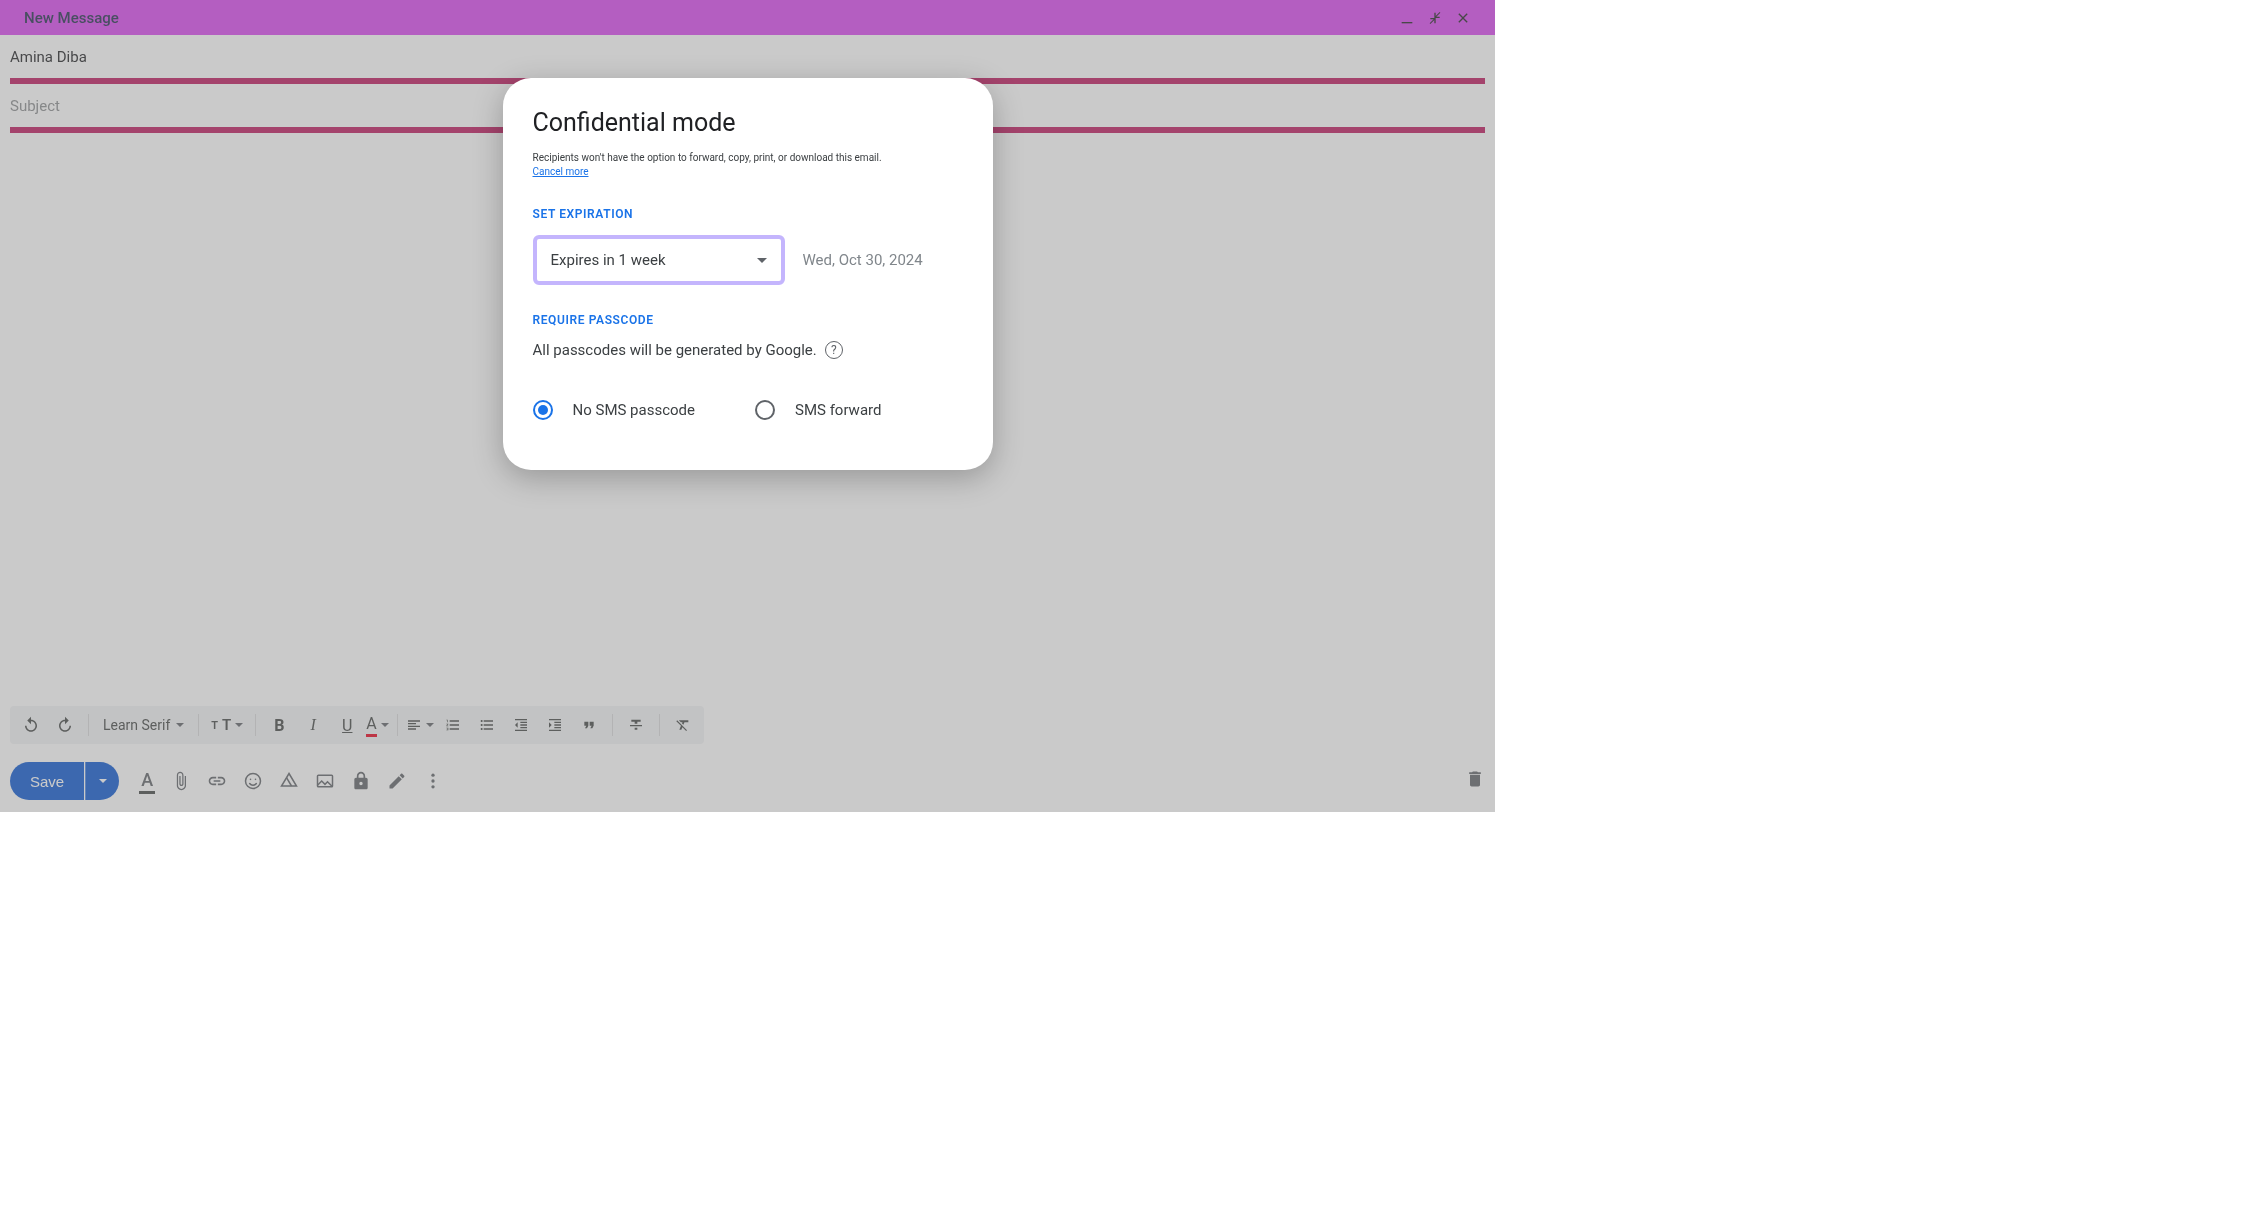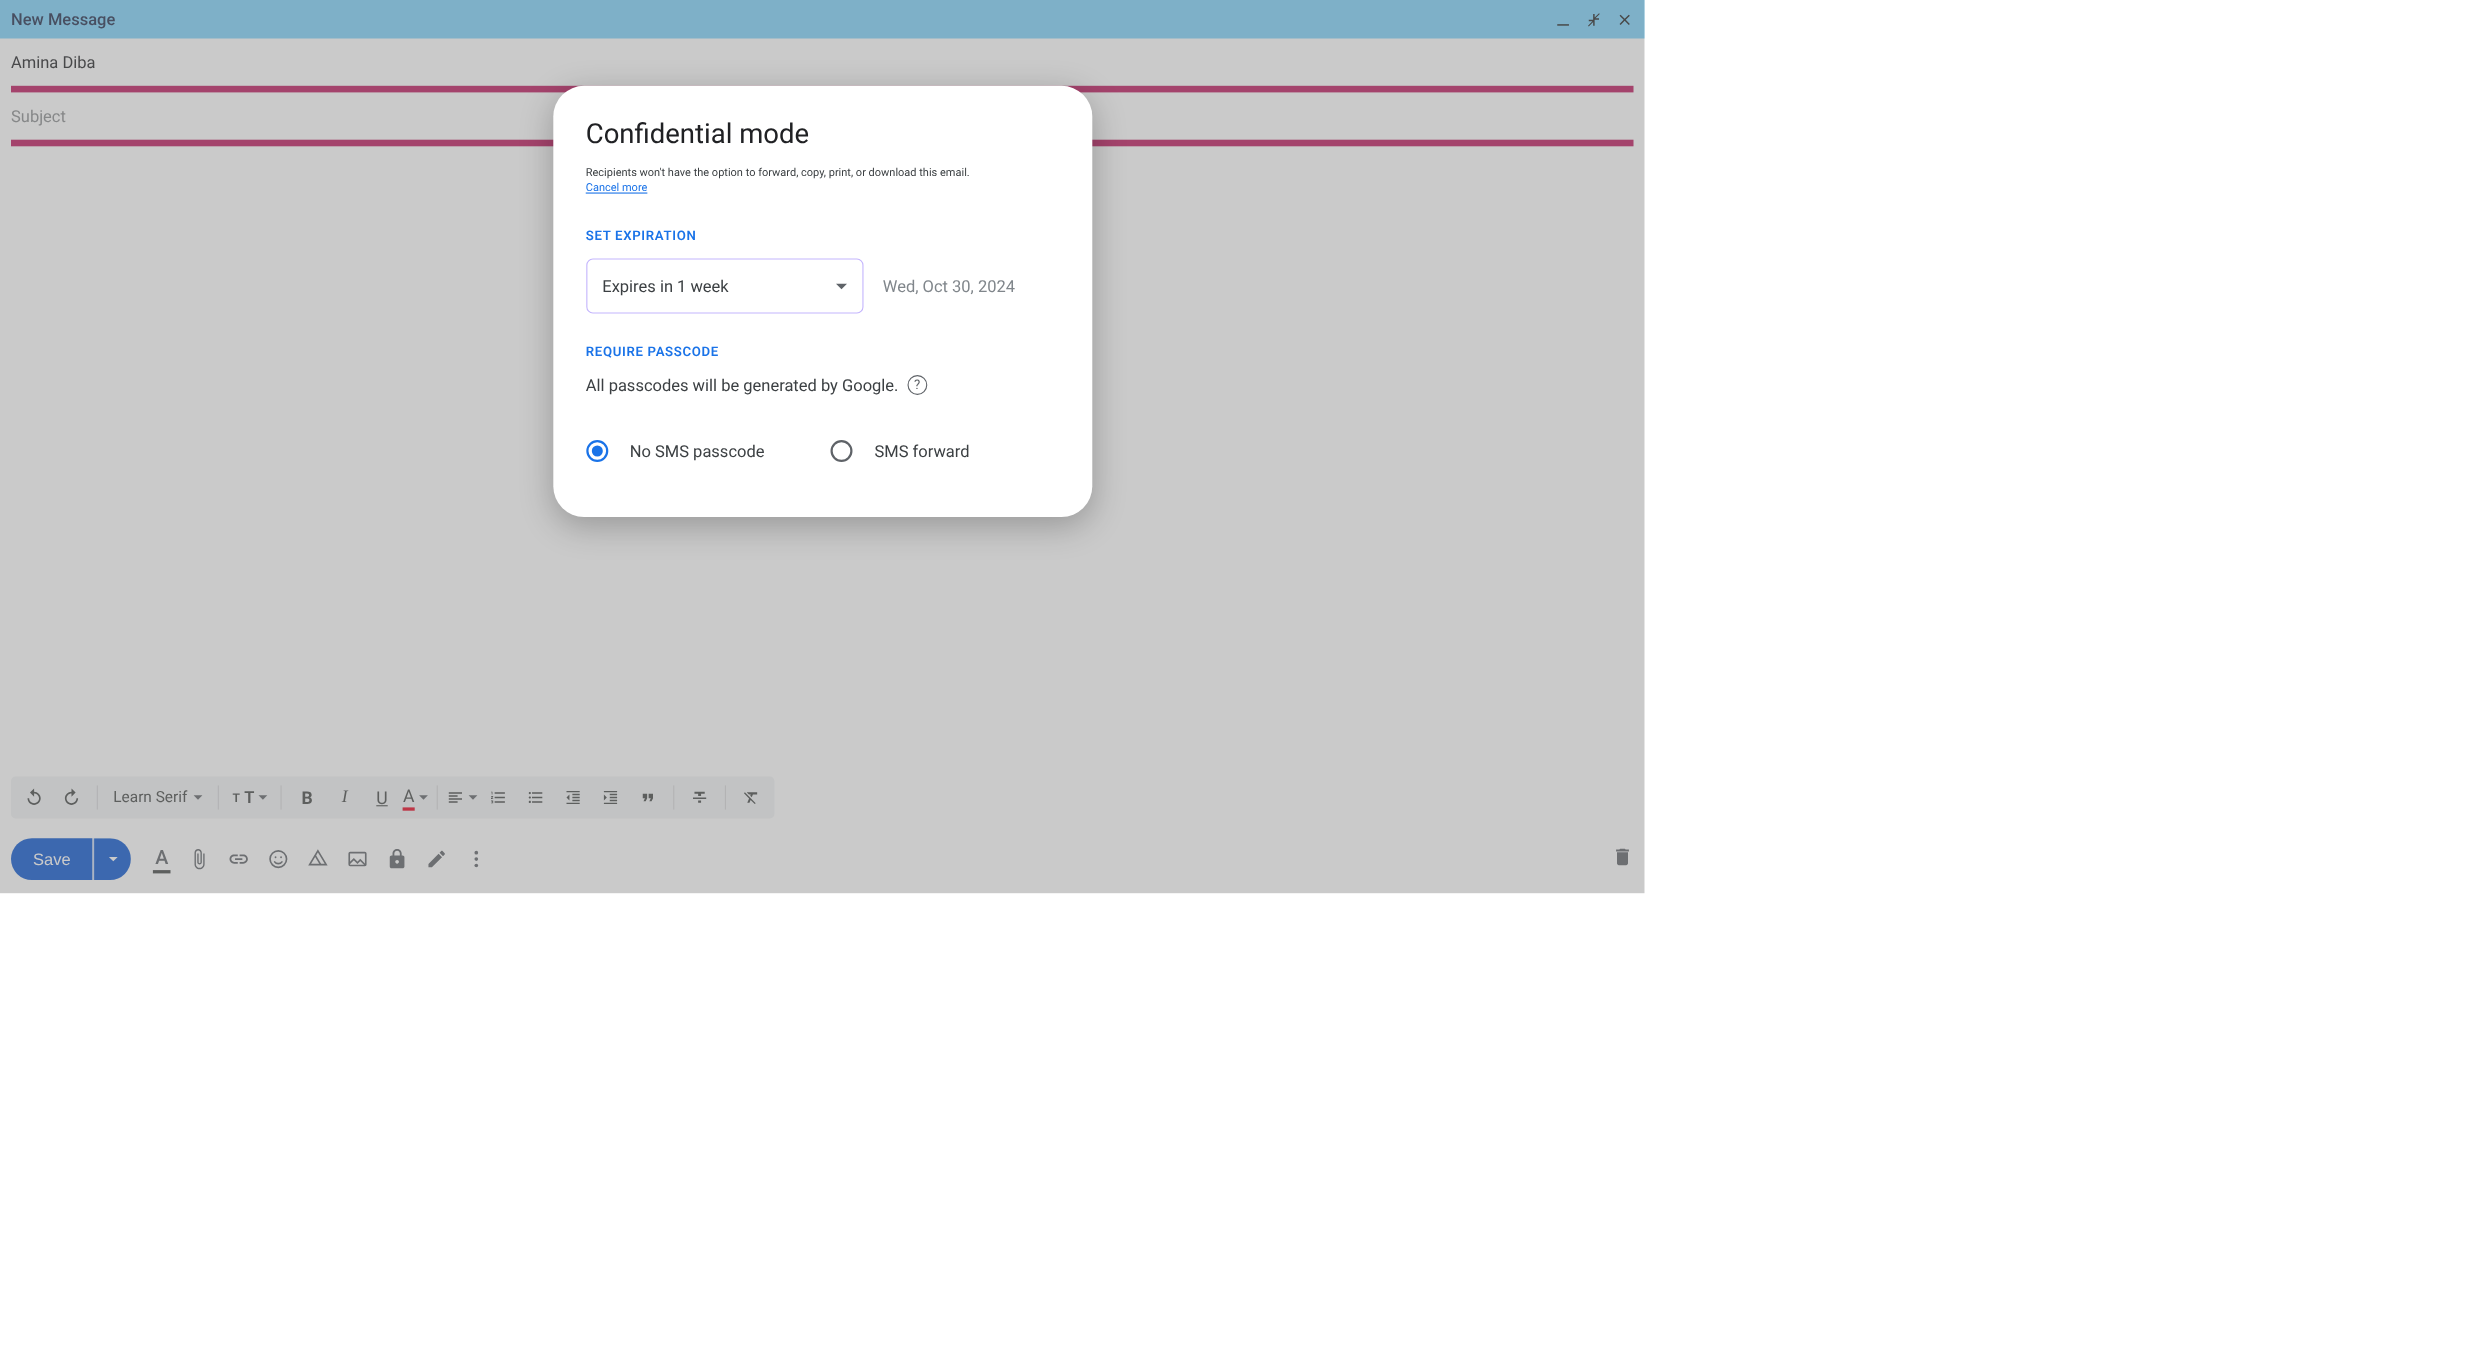--- a/index.html
+++ b/index.html
@@ -14,25 +14,25 @@
 
 
 .compose-window {
   position: absolute;
   top: 0; left: 0; right: 0; bottom: 0;
   display: flex;
   flex-direction: column;
 }
 
 .compose-header {
-  background: #7dd3fc;
+  background: #d946ef;
   height: 35px;
   display: flex;
   align-items: center;
-  padding: 0 10px;
+  padding: 0 24px;
 }
 .compose-title {
   color: #1f2b4a;
   font-size: 15px;
   font-weight: 500;
   flex: 1;
 }
 .compose-header-actions {
   display: flex;
   gap: 12px;
@@ -154,21 +154,21 @@
   color:#1a73e8;
   font-size:12px;
   font-weight:600;
   letter-spacing:.6px;
   text-transform:uppercase;
   margin-bottom:14px;
 }
 
 .expiration-row { display:flex; align-items:center; gap:18px; margin-bottom:28px;}
 .select-box {
-  border:1px solid #c4b5fd;
+  border:4px solid #c4b5fd;
   border-radius:6px;
   height:50px;
   width:252px;
   display:flex;
   align-items:center;
   justify-content:space-between;
   padding:0 14px;
   cursor:pointer;
   font-size:15px;
   color:#3c4043;

